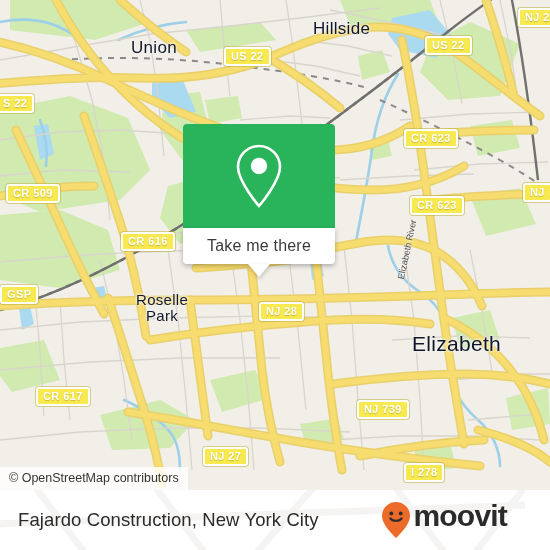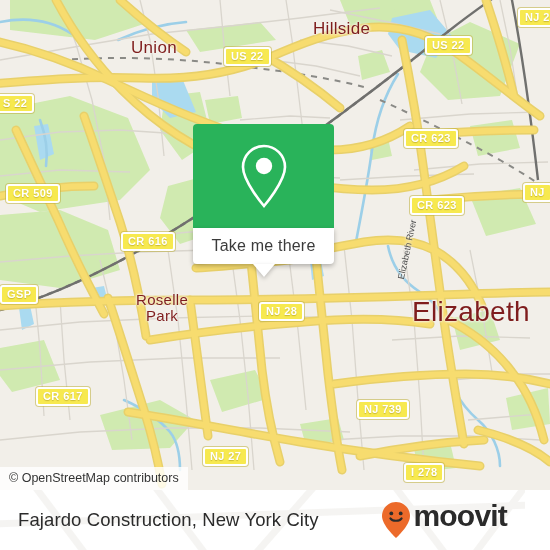--- a/index.html
+++ b/index.html
@@ -4,39 +4,39 @@
 <style>
   html,body{margin:0;padding:0;background:#fff;}
   body{width:550px;height:550px;overflow:hidden;font-family:"Liberation Sans",sans-serif;}
   #screen{position:relative;width:550px;height:550px;overflow:hidden;background:#fff;}
 
   
   #map{position:absolute;left:0;top:0;width:550px;height:490px;overflow:hidden;background:#f2efe9;}
   #mapsvg{position:absolute;left:0;top:0;}
 
   
-  .place{position:absolute;color:#7f1d1d;font-size:17px;letter-spacing:.3px;white-space:nowrap;
+  .place{position:absolute;color:#0f172a;font-size:17px;letter-spacing:.3px;white-space:nowrap;
          text-shadow:0 0 3px #f4f2ed,0 0 3px #f4f2ed,0 0 2px #f4f2ed;}
   .place.small{font-size:15px;line-height:16px;text-align:center;margin-left:16px;}
-  .place.big{font-size:28px;}
+  .place.big{font-size:21px;margin-top:36px;}
 
   .shield{position:absolute;background:#f7e94f;border:2px solid #ffffff;border-radius:3px;
           color:#ffffff;font-size:11px;font-weight:bold;letter-spacing:.4px;
           padding:1px 5px 2px 5px;line-height:12px;white-space:nowrap;
           text-shadow:0 1px 1px rgba(120,100,0,.35);box-shadow:0 0 0 1px rgba(190,175,60,.55);}
 
   .river-label{position:absolute;color:#4f4f4f;font-size:9px;white-space:nowrap;
                transform-origin:0 0;text-shadow:0 0 3px #f4f2ed,0 0 3px #f4f2ed;}
 
   
   #attrib{position:absolute;left:0;bottom:0;background:rgba(255,255,255,.82);
           color:#333;font-size:12.5px;padding:4px 9px 5px 9px;white-space:nowrap;}
 
   
-  #card{position:absolute;left:193px;top:124px;width:141px;}
+  #card{position:absolute;left:183px;top:124px;width:152px;}
   #card-head{background:#29b35a;height:104px;border-radius:4px 4px 0 0;
              display:flex;align-items:center;justify-content:center;}
   #card-foot{background:#ffffff;height:36px;border-radius:0 0 4px 4px;
              display:flex;align-items:center;justify-content:center;
              box-shadow:0 2px 5px rgba(0,0,0,.28);position:relative;}
   #card-foot-label{color:#3b3b3b;font-size:16px;letter-spacing:.2px;}
   #card-tail{position:absolute;left:50%;top:100%;margin-left:-11px;width:0;height:0;
              border-left:11px solid transparent;border-right:11px solid transparent;
              border-top:13px solid #ffffff;
              filter:drop-shadow(0 2px 2px rgba(0,0,0,.22));}

